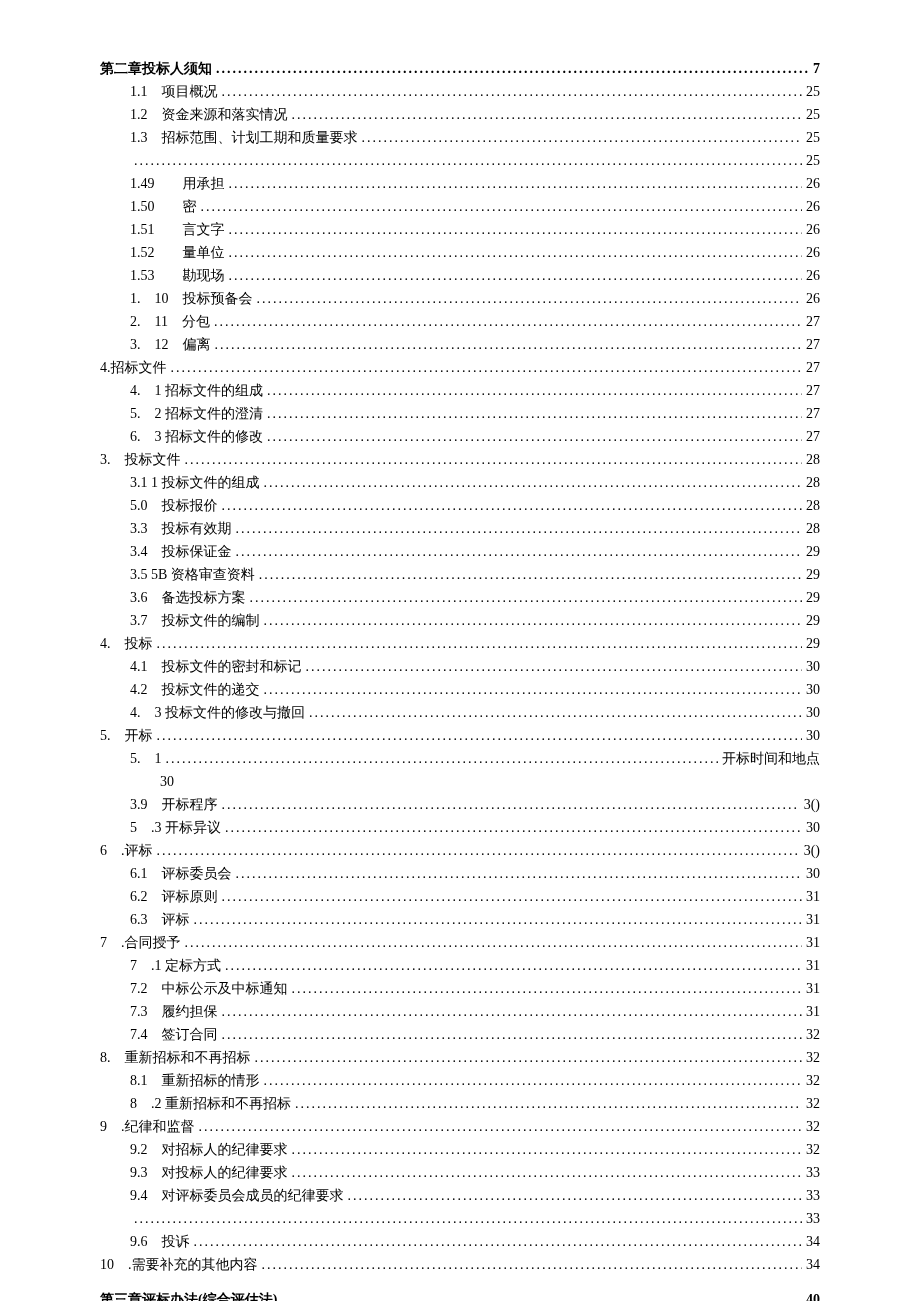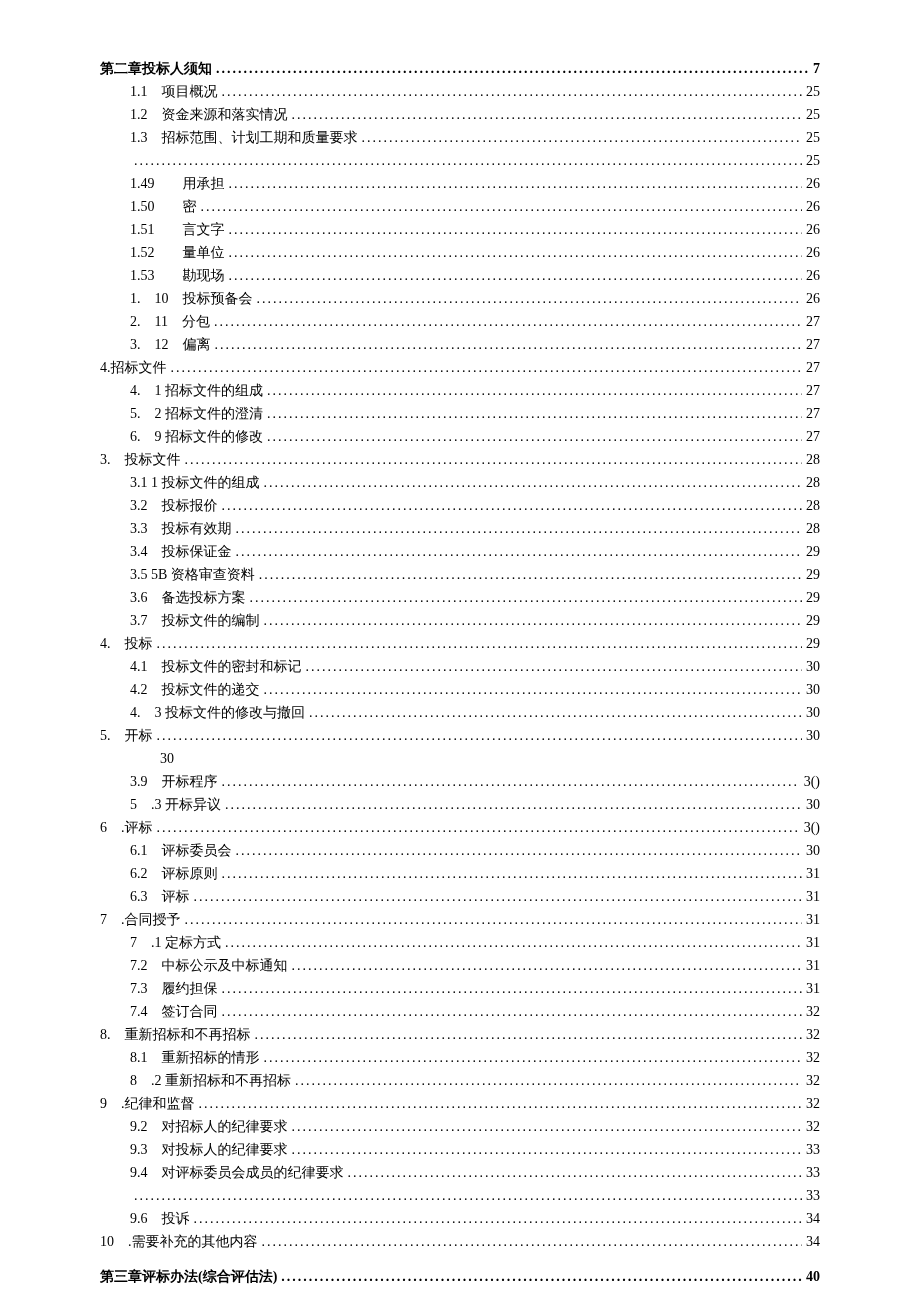--- a/index.html
+++ b/index.html
@@ -122,36 +122,36 @@
       <span class="label">4.　1 招标文件的组成</span>
       <span class="dots"></span>
       <span class="page">27</span>
     </div>
     <div class="toc-line indent-1">
       <span class="label">5.　2 招标文件的澄清</span>
       <span class="dots"></span>
       <span class="page">27</span>
     </div>
     <div class="toc-line indent-1">
-      <span class="label">6.　9 招标文件的修改</span>
+      <span class="label">6.　3 招标文件的修改</span>
       <span class="dots"></span>
       <span class="page">27</span>
     </div>
     <div class="toc-line indent-0">
       <span class="label">3.　投标文件</span>
       <span class="dots"></span>
       <span class="page">28</span>
     </div>
     <div class="toc-line indent-1">
       <span class="label">3.1 1 投标文件的组成</span>
       <span class="dots"></span>
       <span class="page">28</span>
     </div>
     <div class="toc-line indent-1">
-      <span class="label">3.2　投标报价</span>
+      <span class="label">5.0　投标报价</span>
       <span class="dots"></span>
       <span class="page">28</span>
     </div>
     <div class="toc-line indent-1">
       <span class="label">3.3　投标有效期</span>
       <span class="dots"></span>
       <span class="page">28</span>
     </div>
     <div class="toc-line indent-1">
       <span class="label">3.4　投标保证金</span>
@@ -190,20 +190,25 @@
     </div>
     <div class="toc-line indent-1">
       <span class="label">4.　3 投标文件的修改与撤回</span>
       <span class="dots"></span>
       <span class="page">30</span>
     </div>
     <div class="toc-line indent-0">
       <span class="label">5.　开标</span>
       <span class="dots"></span>
       <span class="page">30</span>
+    </div>
+    <div class="toc-line indent-1">
+      <span class="label">5.　1</span>
+      <span class="dots"></span>
+      <span class="page">开标时间和地点</span>
     </div>
     <div class="wrap-line indent-1" style="margin-left: 60px;">30</div>
     <div class="toc-line indent-1">
       <span class="label">3.9　开标程序</span>
       <span class="dots"></span>
       <span class="page">3()</span>
     </div>
     <div class="toc-line indent-1">
       <span class="label">5　.3 开标异议</span>
       <span class="dots"></span>

